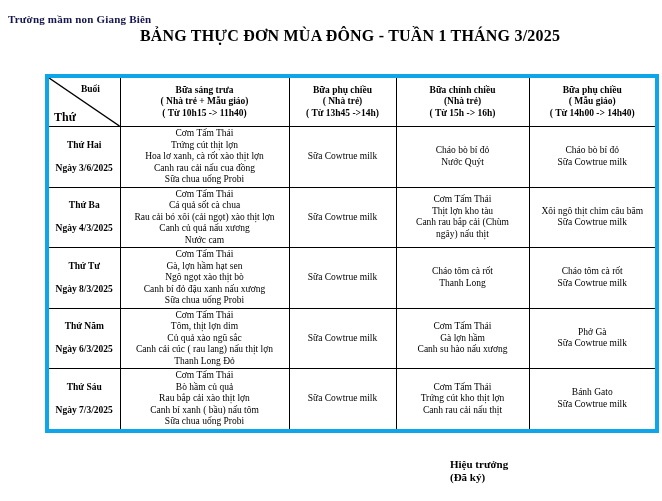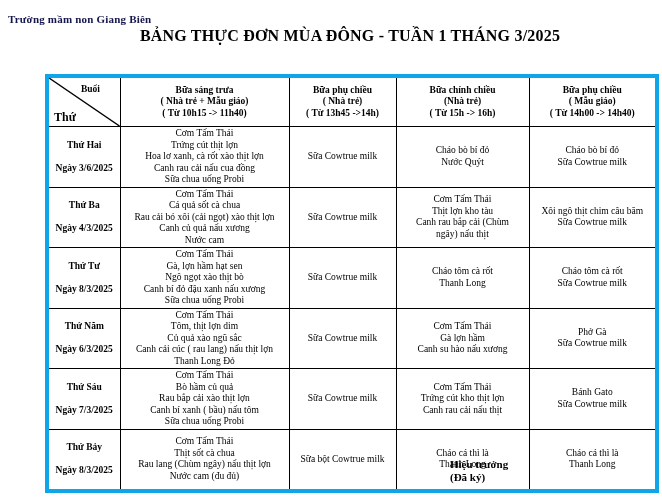--- a/index.html
+++ b/index.html
@@ -162,34 +162,19 @@
 Canh bí xanh ( bầu)  nấu tôm
 Sữa chua uống Probi</td>
       <td>Sữa Cowtrue milk</td>
       <td>Cơm Tấm Thái
 Trứng cút kho thịt lợn
 Canh rau cải nấu thịt</td>
       <td>Bánh Gato
 Sữa Cowtrue milk</td>
     </tr>
 
-    <tr class="r-last">
-      <td class="day">
-        <div>Thứ Bảy</div>
-        <div>Ngày 8/3/2025</div>
-      </td>
-      <td>Cơm Tấm Thái
-Thịt sốt cà chua
-Rau lang (Chùm ngây) nấu thịt lợn
-Nước cam (đu đủ)</td>
-      <td>Sữa bột Cowtrue milk</td>
-      <td>Cháo cá thì là
-Thanh Long</td>
-      <td>Cháo cá thì là
-Thanh Long</td>
-    </tr>
   </tbody>
 </table>
 
 <div class="signature">
   <div>Hiệu trưởng</div>
   <div>(Đã ký)</div>
 </div>
 
 </body></html>

